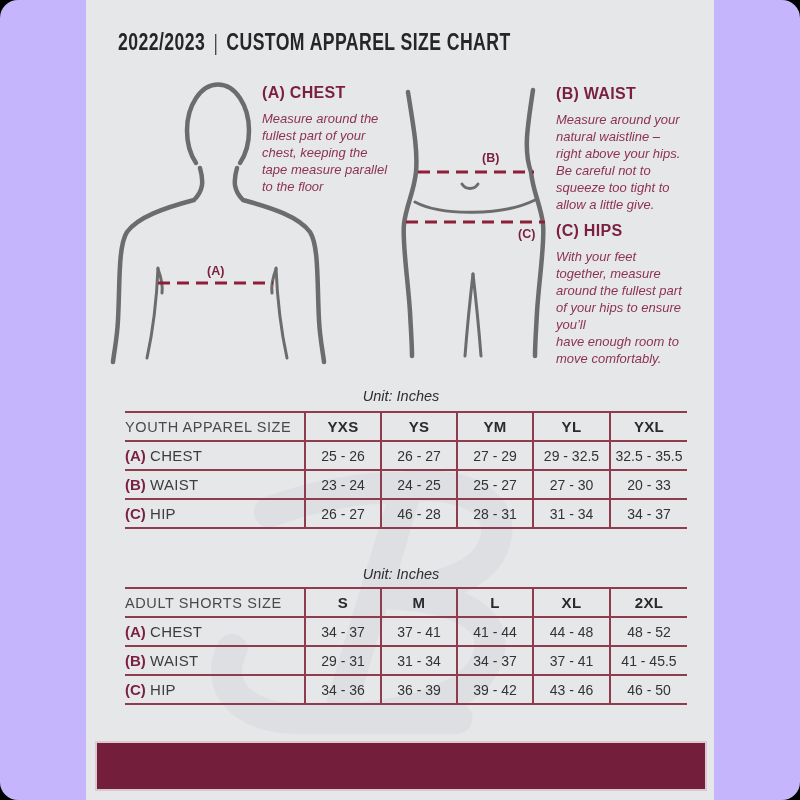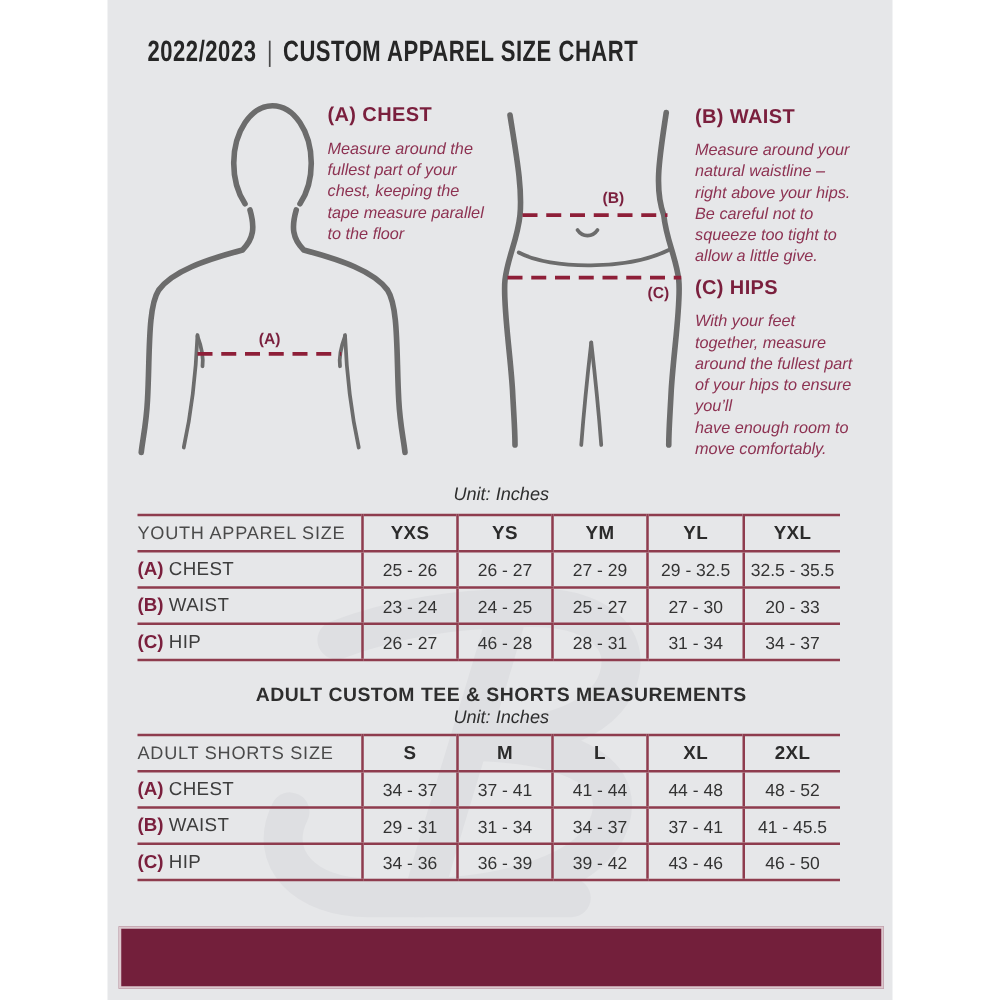--- a/index.html
+++ b/index.html
@@ -1,18 +1,18 @@
 <!DOCTYPE html>
 <html><head>
 <meta charset="utf-8">
 <style>
   html,body{margin:0;padding:0;background:#000;}
   *{box-sizing:border-box;}
-  .stage{position:relative;width:800px;height:800px;background:#ffffff;overflow:hidden;
-         font-family:"Liberation Sans",sans-serif;}
+  .stage{position:relative;width:800px;height:800px;background:#c4b5fd;overflow:hidden;
+         font-family:"Liberation Sans",sans-serif;border-radius:18px;}
   .page{position:absolute;left:86px;top:0;width:628px;height:800px;background:#e6e7e9;}
 
   
   .header-row{position:absolute;left:32px;top:30px;display:flex;align-items:center;gap:10px;
               transform:scale(0.84,1.12);transform-origin:left center;white-space:nowrap;}
   .header-row .seg{font-weight:bold;font-size:21px;letter-spacing:.5px;color:#262626;}
   .header-row .sep{font-weight:normal;color:#4a4a4a;font-size:20px;}
   .brand{position:absolute;left:414px;top:16px;display:flex;align-items:center;gap:8px;}
   .brand-name{font-weight:bold;font-size:15px;letter-spacing:6px;color:#262626;}
 
@@ -23,21 +23,21 @@
               white-space:pre-line;}
   .marker{position:absolute;font-weight:bold;font-size:12.5px;color:#7a1f3d;}
 
   
   .sec-title{position:absolute;left:34px;width:562px;text-align:center;font-weight:bold;
              font-size:15.5px;letter-spacing:.4px;color:#2e2e2e;}
   .sec-unit{position:absolute;left:34px;width:562px;text-align:center;font-style:italic;
             font-size:14.5px;color:#2e2e2e;}
 
   
-  table.size-table{position:absolute;left:24px;width:562px;border-collapse:collapse;
+  table.size-table{position:absolute;left:39px;width:562px;border-collapse:collapse;
                    table-layout:fixed;background:transparent;z-index:2;}
   table.size-table{border-top:2px solid #8e3c4e;}
   table.size-table td,table.size-table th{border-bottom:2px solid #8e3c4e;height:29px;
                    padding:0;vertical-align:middle;}
   table.size-table td:not(:first-child),table.size-table th:not(:first-child){
                    border-left:2px solid #8e3c4e;text-align:center;}
   th.size-label{font-weight:normal;font-size:14.5px;color:#4a4a4a;letter-spacing:.6px;
                 text-align:left;padding-left:14px;}
   th.size-col{font-weight:bold;font-size:15px;color:#2b2b2b;letter-spacing:.3px;margin-left:23px;}
   td.row-label{text-align:left;padding-left:14px;font-size:15px;}
@@ -179,21 +179,20 @@
         </td>
         <td class="val">26 - 27</td>
         <td class="val">46 - 28</td>
         <td class="val">28 - 31</td>
         <td class="val">31 - 34</td>
         <td class="val">34 - 37</td>
       </tr>
     </tbody>
       </table>
 
-    <div class="sec-title" style="top:548px;">ADULT CUSTOM TEE &amp; SHORTS MEASUREMENTS</div>
     <div class="sec-unit" style="top:566px;">Unit: Inches</div>
 
     <table class="size-table" style="top:587px;">
       <colgroup>
           <col style="width:180px">
           <col style="width:76px">
           <col style="width:76px">
           <col style="width:76px">
           <col style="width:77px">
           <col style="width:77px">

